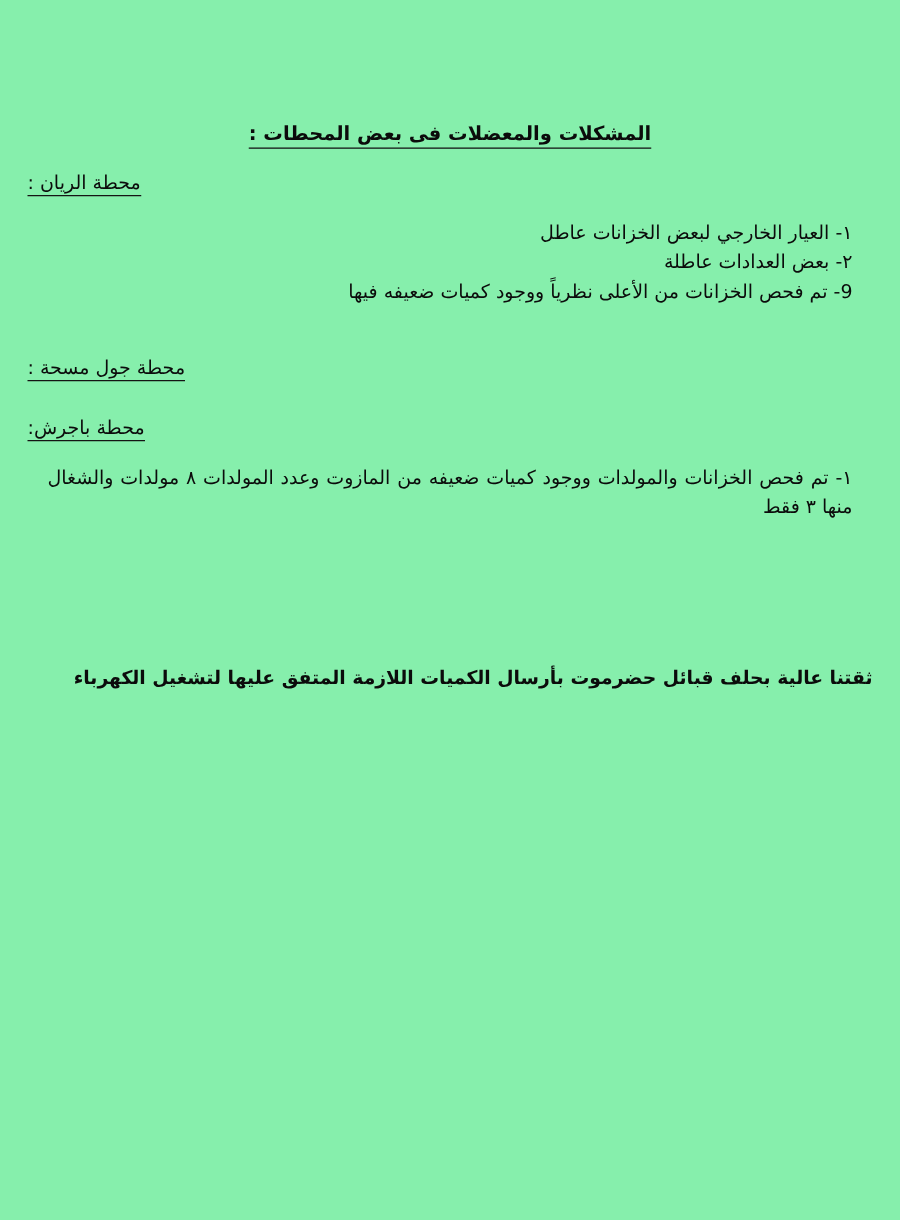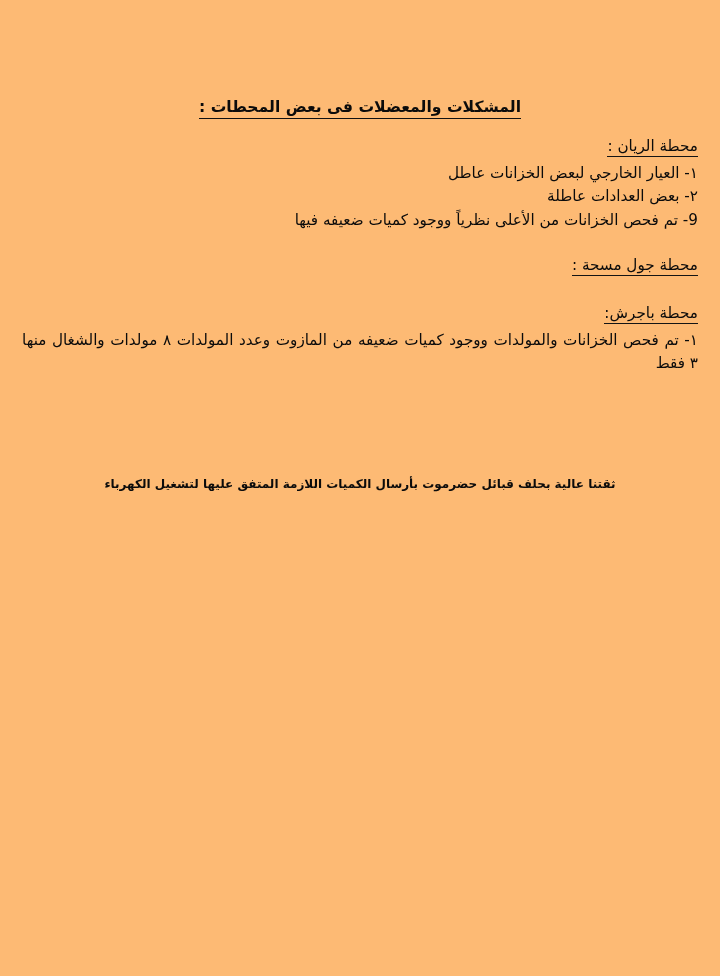--- a/index.html
+++ b/index.html
@@ -11,21 +11,21 @@
     width: 720px;
     height: 976px;
     font-family: "DejaVu Sans", sans-serif;
     color: #0b0b0b;
     overflow: hidden;
   }
   .page {
     position: relative;
     width: 720px;
     height: 976px;
-    background: #fdba74;
+    background: #86efac;
     box-sizing: border-box;
     padding: 96px 22px 0 22px;
   }
   .doc {
     direction: rtl;
     text-align: justify;
     text-justify: inter-word;
     font-size: 15.2px;
     line-height: 23.4px;
   }
@@ -35,31 +35,31 @@
     font-size: 15.6px;
     letter-spacing: 0.2px;
     margin: 0 0 16px 0;
     direction: rtl;
   }
   .title-line .u {
     border-bottom: 1.6px solid #111;
     padding-bottom: 2px;
   }
   .section-head {
-    text-align: right;
+    text-align: left;
     margin: 0 0 3px 0;
     font-size: 15.2px;
     direction: rtl;
   }
   .section-head .u {
     border-bottom: 1.2px solid #141414;
     padding-bottom: 1px;
   }
   .list {
-    margin: 0;
+    margin: 16px;
     padding: 0;
     list-style: none;
   }
   .list li {
     text-align: justify;
     text-justify: inter-word;
     margin: 0;
     padding: 0;
     direction: rtl;
   }
@@ -70,23 +70,22 @@
     margin: 0;
     text-align: justify;
     text-justify: inter-word;
     direction: rtl;
   }
   .gap-md { height: 22px; }
   .gap-lg { height: 34px; }
   .gap-xl { height: 62px; }
   .conclusion {
     direction: rtl;
-    text-align: center;
     font-weight: bold;
-    font-size: 12px;
+    font-size: 15px;
     line-height: 24px;
     margin: 0;
     letter-spacing: 0.1px;
   }
 </style>
 </head>
 <body>
 
 <div class="page">
   <div class="doc">

